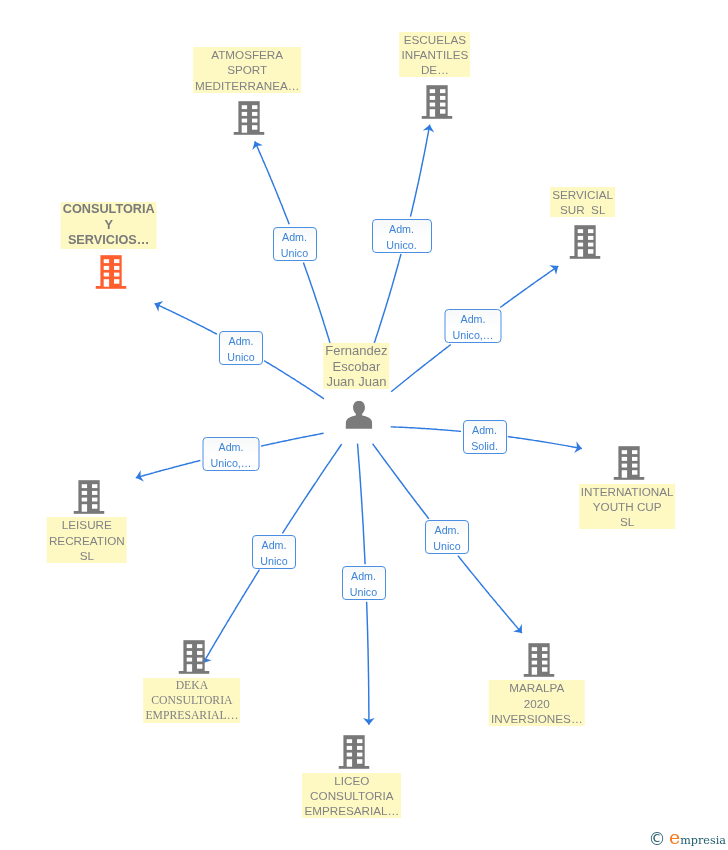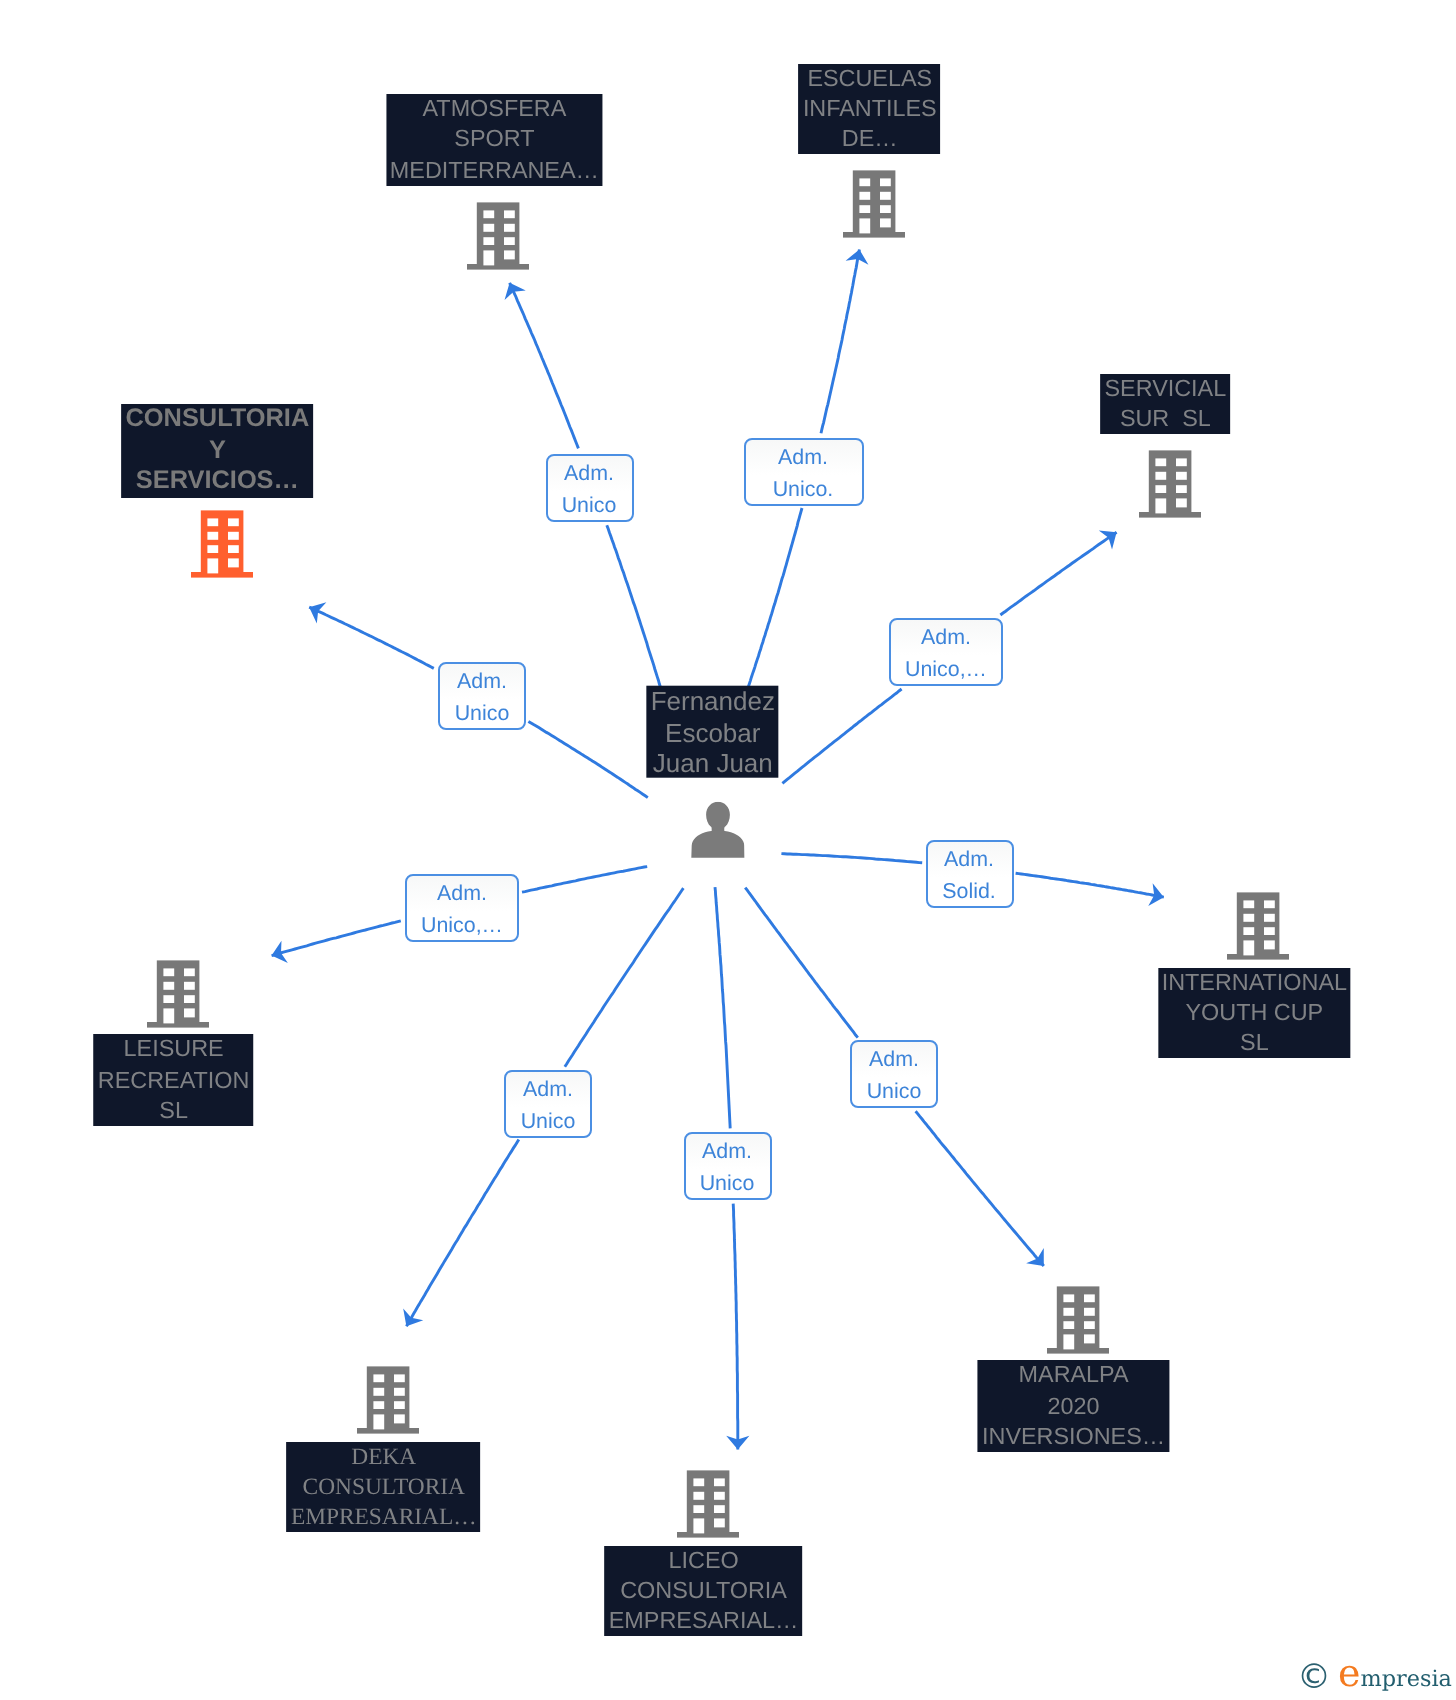--- a/index.html
+++ b/index.html
@@ -3,21 +3,21 @@
 <meta charset="utf-8">
 <title>Empresia network graph</title>
 <style>
   html,body{margin:0;padding:0;background:#ffffff;}
   body{width:728px;height:850px;position:relative;overflow:hidden;-webkit-font-smoothing:antialiased;
        font-family:"Liberation Sans",sans-serif;}
   #stage{position:absolute;inset:0;width:728px;height:850px;}
   svg#edges{position:absolute;left:0;top:0;width:728px;height:850px;overflow:visible;}
   .node{position:absolute;transform:translate(-50%,-50%);text-align:center;white-space:pre;}
   .node .caption{position:absolute;left:calc(50% - 2.2px);transform:translateX(-50%);
-      font-size:11.7px;line-height:15.2px;color:#808285;background:#0f172a;
+      font-size:11.7px;line-height:15.2px;color:#808285;background:#fef9c3;
       padding:0 2px;}
   .node.above .caption{bottom:100%;margin-bottom:7.8px;}
   .node.below .caption{top:100%;margin-top:3.8px;}
   .node.bold .caption{font-weight:bold;font-size:12.7px;line-height:15.5px;color:#7a7a7a;margin-bottom:6.2px;}
   .node.person .caption{font-size:13px;line-height:15.2px;color:#808285;margin-bottom:12px;}
   .ico{display:block;}
   .elabel{position:absolute;transform:translate(-50%,-50%);
      border:1.3px solid #4b8fe3;border-radius:4px;
      background:linear-gradient(#f7f8f8,#ffffff 55%);
      color:#3d84d9;font-size:10.7px;line-height:16px;text-align:center;
@@ -144,21 +144,21 @@
             <rect x="8.2" y="4.2" width="5.4" height="3.9"></rect>
             <rect x="18.5" y="4.2" width="5.4" height="3.9"></rect>
             <rect x="8.2" y="10.9" width="5.4" height="4.0"></rect>
             <rect x="18.5" y="10.9" width="5.4" height="4.0"></rect>
             <rect x="8.2" y="17.6" width="5.4" height="3.9"></rect>
             <rect x="18.5" y="17.6" width="5.4" height="3.9"></rect>
             <rect x="8.2" y="24.2" width="5.4" height="7.5"></rect>
             <rect x="18.5" y="24.2" width="5.4" height="4.5"></rect>
           </g>
         </svg><div class="caption"><div>LEISURE</div><div>RECREATION</div><div>SL</div></div></div>
-      <div class="node below" style="left: 194.1px; top: 700px; font-family: Liberation Serif, serif;"><svg class="ico" width="31" height="34" viewBox="0 0 31 34">
+      <div class="node below" style="left: 194.1px; top: 657px; font-family: Liberation Serif, serif;"><svg class="ico" width="31" height="34" viewBox="0 0 31 34">
           <g fill="#787878">
             <rect x="4.9" y="0.2" width="21.3" height="31.4"></rect>
             <rect x="0" y="31" width="31" height="2.8"></rect>
           </g>
           <g fill="#ffffff">
             <rect x="8.2" y="4.2" width="5.4" height="3.9"></rect>
             <rect x="18.5" y="4.2" width="5.4" height="3.9"></rect>
             <rect x="8.2" y="10.9" width="5.4" height="4.0"></rect>
             <rect x="18.5" y="10.9" width="5.4" height="4.0"></rect>
             <rect x="8.2" y="17.6" width="5.4" height="3.9"></rect>

